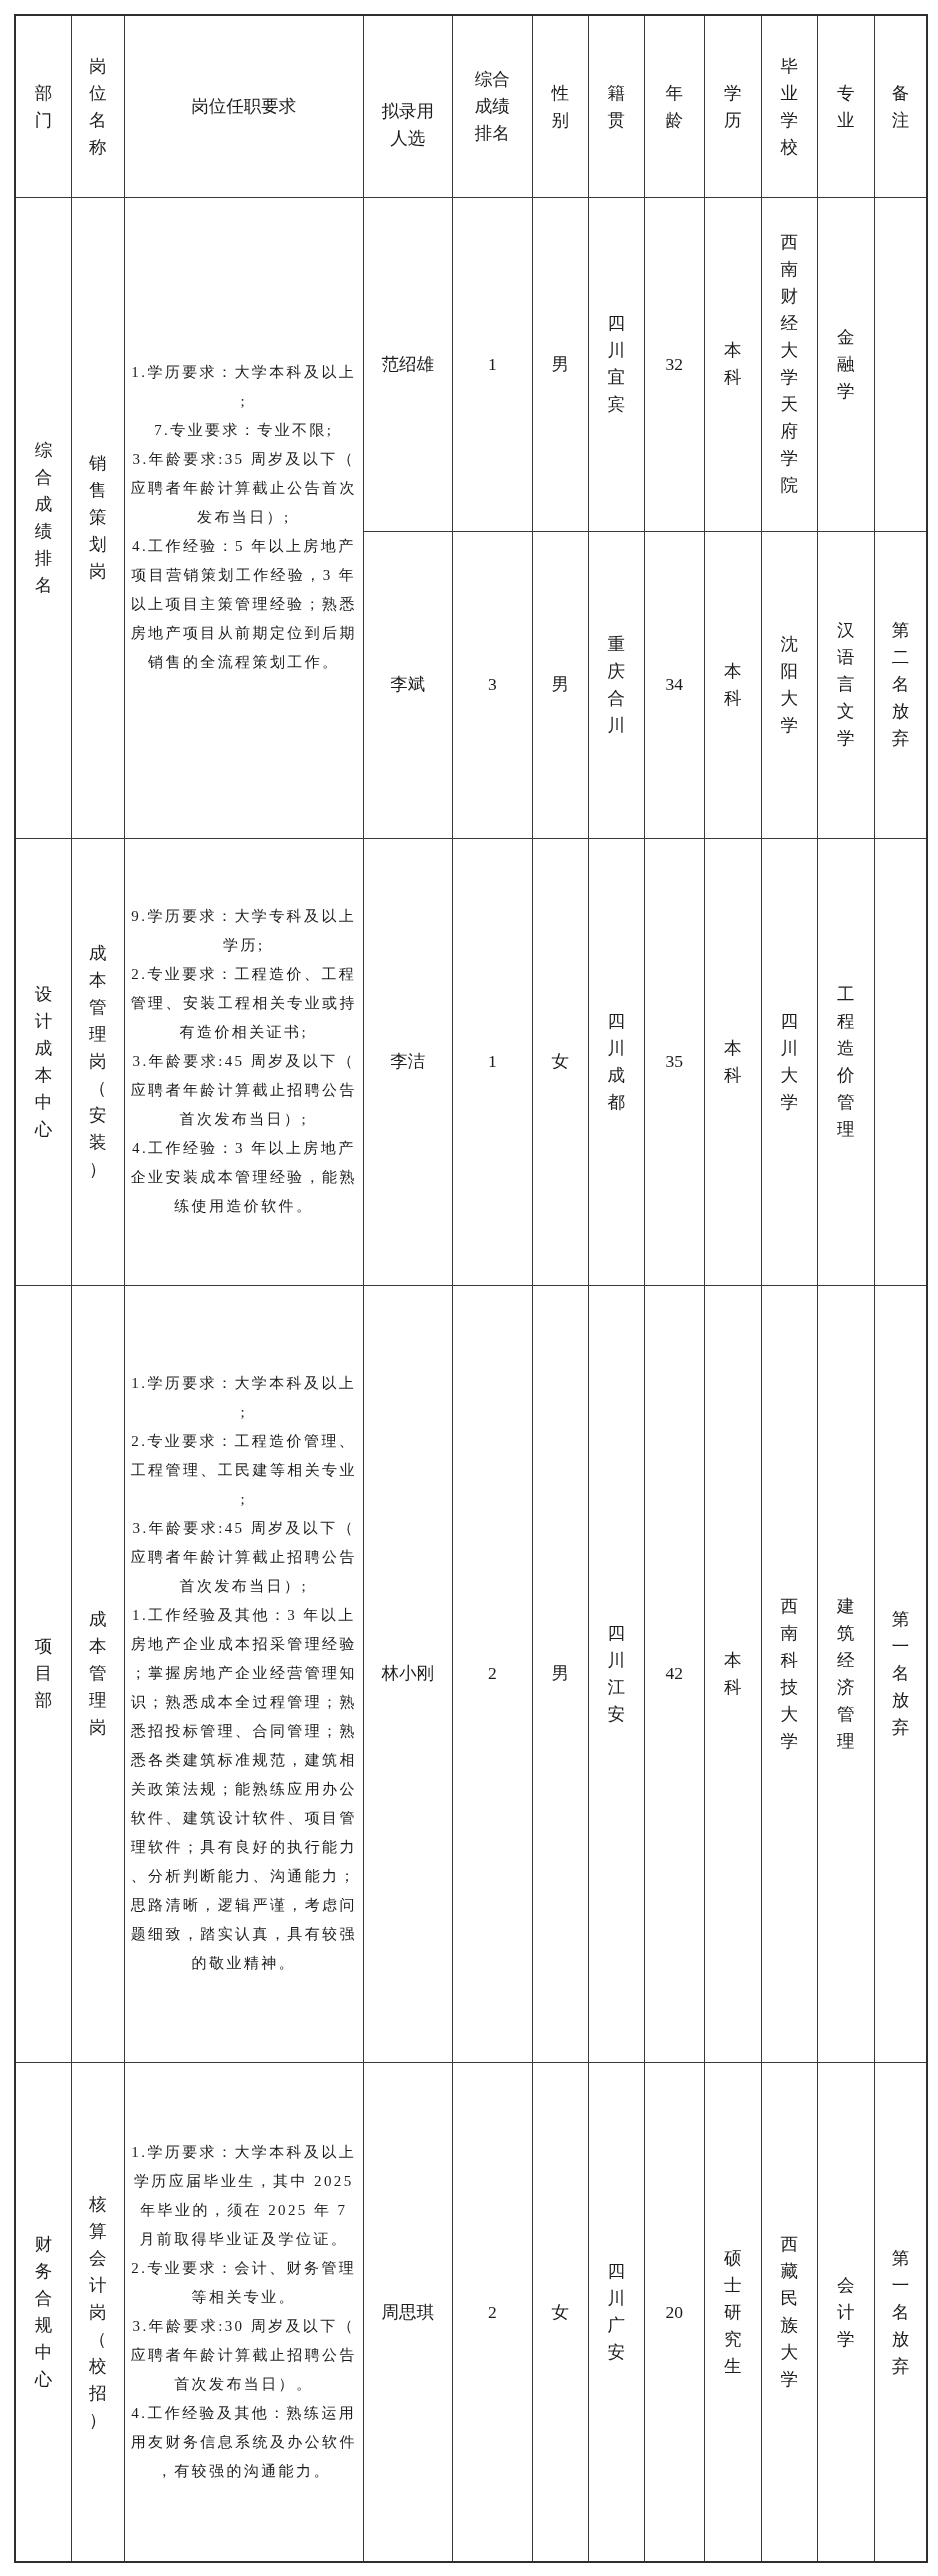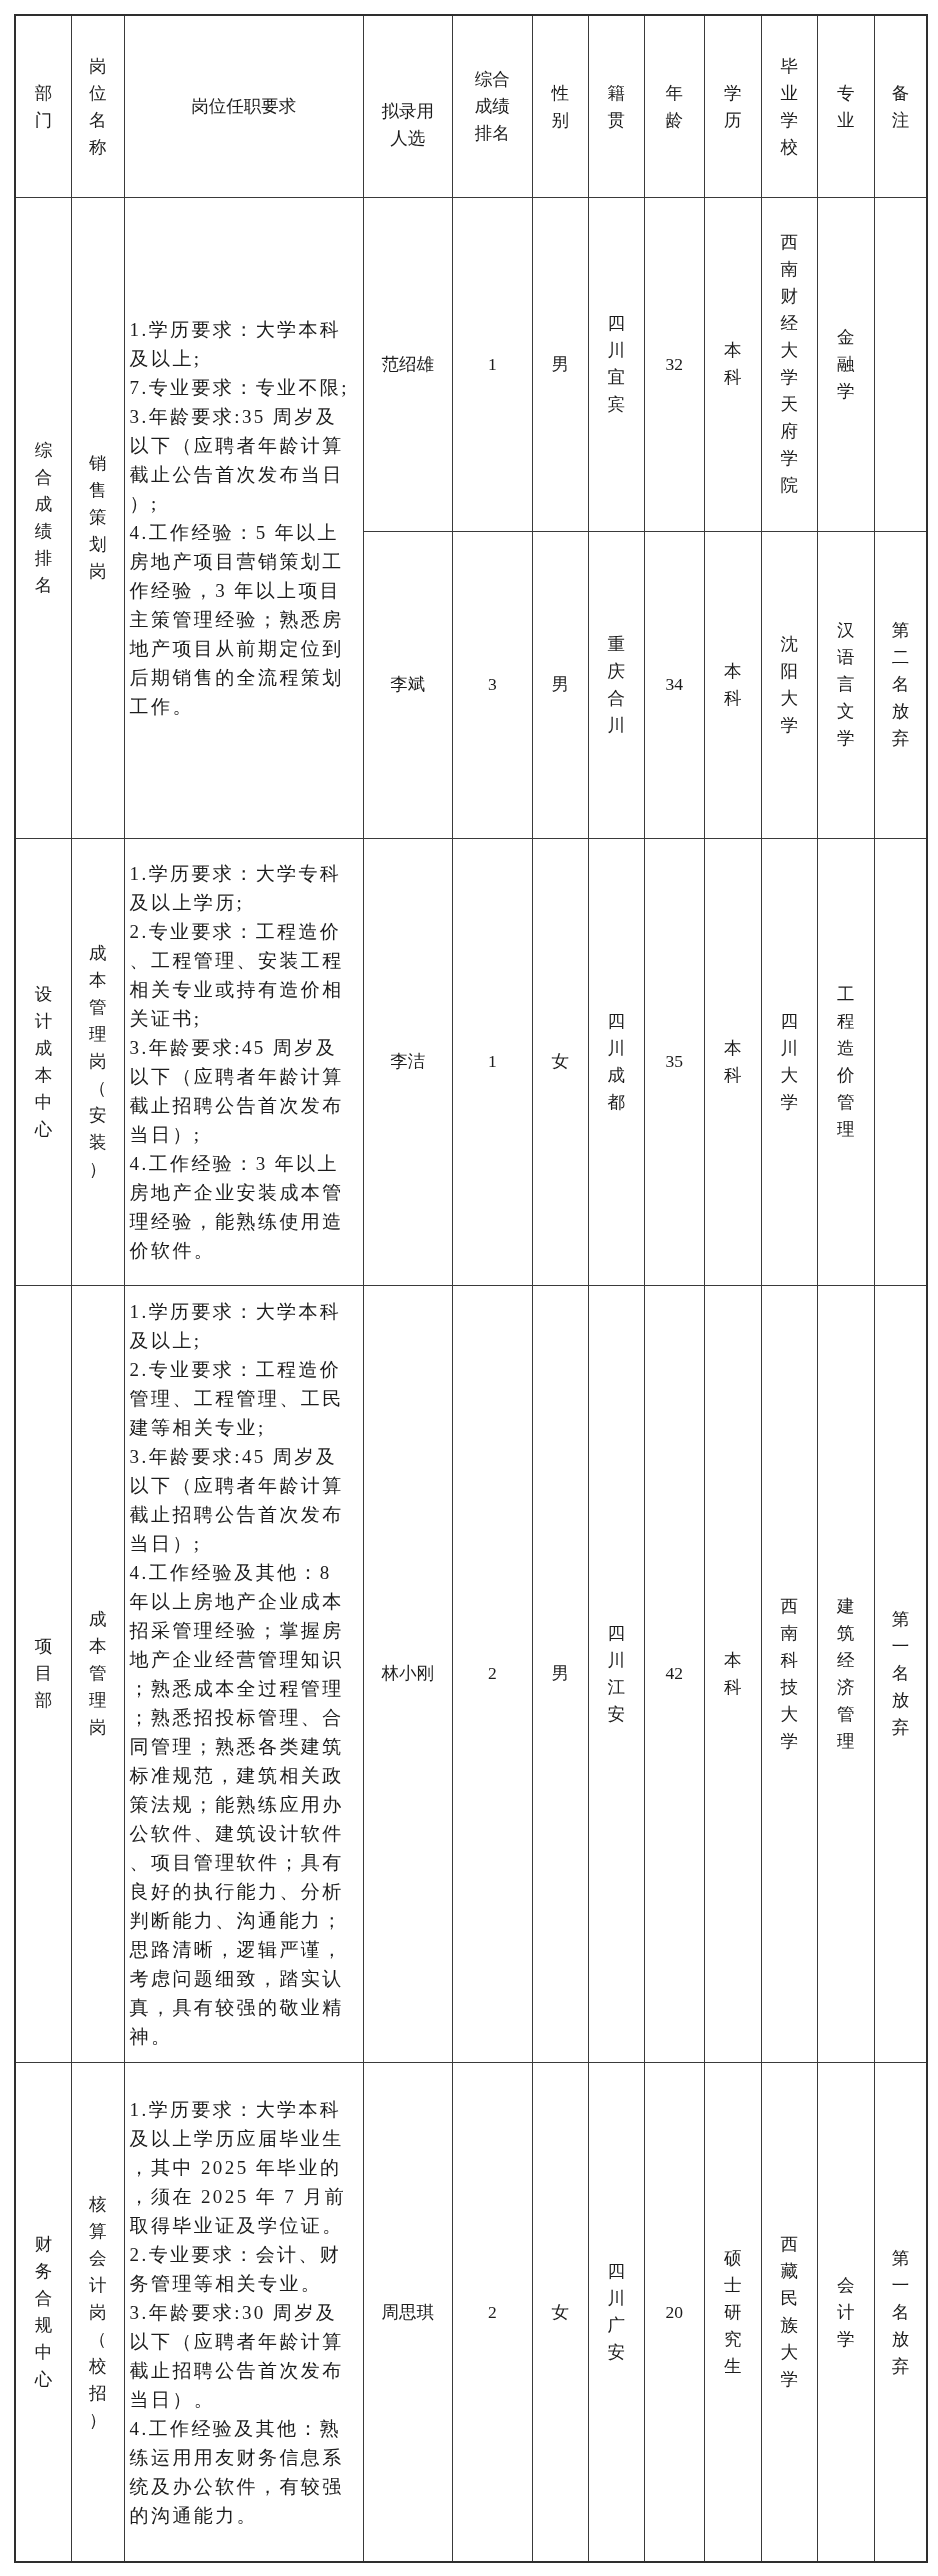--- a/index.html
+++ b/index.html
@@ -54,26 +54,26 @@
   .w1{width:1.25em;text-align:center;}
   .w2{width:2.3em;}
   .w3{width:3.4em;margin-top:36px;}
 
   
   td.req{
     text-align:left;
     padding:8px 12.7px;
   }
   .req-item{
-    font-size:19px;
+    font-size:15px;
     line-height:29px;
     letter-spacing:2.4px;
     word-break:break-all;
     line-break:anywhere;
-    text-align:left;
+    text-align:center;
   }
   .num{
     font-size:17.5px;
     letter-spacing:0;
   }
 </style>
 </head>
 <body>
 
 <div class="page">
@@ -206,21 +206,21 @@
     </tr>
 
     <tr class="h-s2">
       <td>
             <div class="vin w1">设计成本中心</div>
           </td>
       <td>
             <div class="vin w1">成本管理岗（安装）</div>
           </td>
       <td class="req">
-        <div class="req-item">1.学历要求：大学专科及以上学历;</div>
+        <div class="req-item">9.学历要求：大学专科及以上学历;</div>
         <div class="req-item">2.专业要求：工程造价、工程管理、安装工程相关专业或持有造价相关证书;</div>
         <div class="req-item">3.年龄要求:45 周岁及以下（应聘者年龄计算截止招聘公告首次发布当日）;</div>
         <div class="req-item">4.工作经验：3 年以上房地产企业安装成本管理经验，能熟练使用造价软件。</div>
       </td>
       <td>
             <div>李洁</div>
           </td>
       <td>
             <div class="num">1</div>
           </td>
@@ -251,21 +251,21 @@
       <td>
             <div class="vin w1">项目部</div>
           </td>
       <td>
             <div class="vin w1">成本管理岗</div>
           </td>
       <td class="req">
         <div class="req-item">1.学历要求：大学本科及以上;</div>
         <div class="req-item">2.专业要求：工程造价管理、工程管理、工民建等相关专业;</div>
         <div class="req-item">3.年龄要求:45 周岁及以下（应聘者年龄计算截止招聘公告首次发布当日）;</div>
-        <div class="req-item">4.工作经验及其他：8 年以上房地产企业成本招采管理经验；掌握房地产企业经营管理知识；熟悉成本全过程管理；熟悉招投标管理、合同管理；熟悉各类建筑标准规范，建筑相关政策法规；能熟练应用办公软件、建筑设计软件、项目管理软件；具有良好的执行能力、分析判断能力、沟通能力；思路清晰，逻辑严谨，考虑问题细致，踏实认真，具有较强的敬业精神。</div>
+        <div class="req-item">1.工作经验及其他：3 年以上房地产企业成本招采管理经验；掌握房地产企业经营管理知识；熟悉成本全过程管理；熟悉招投标管理、合同管理；熟悉各类建筑标准规范，建筑相关政策法规；能熟练应用办公软件、建筑设计软件、项目管理软件；具有良好的执行能力、分析判断能力、沟通能力；思路清晰，逻辑严谨，考虑问题细致，踏实认真，具有较强的敬业精神。</div>
       </td>
       <td>
             <div>林小刚</div>
           </td>
       <td>
             <div class="num">2</div>
           </td>
       <td>
             <div>男</div>
           </td>

